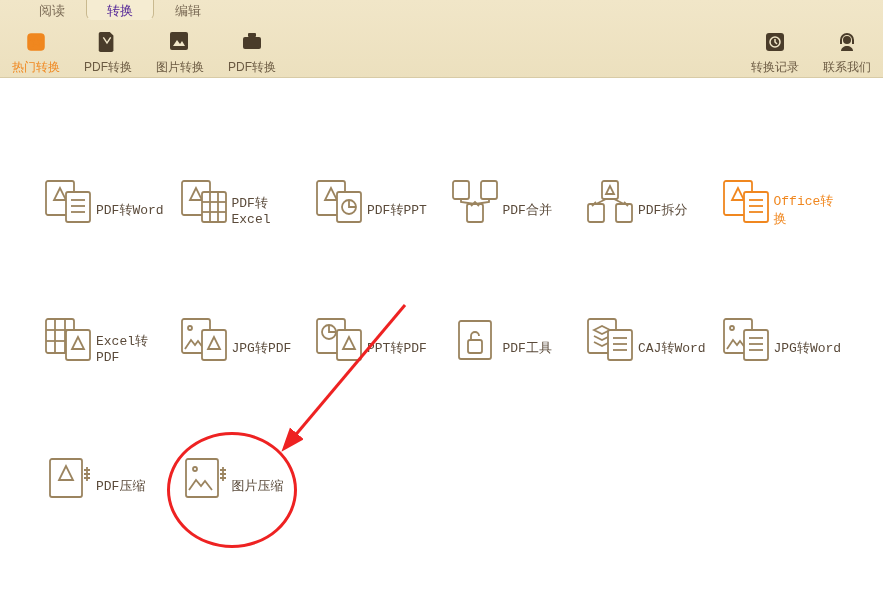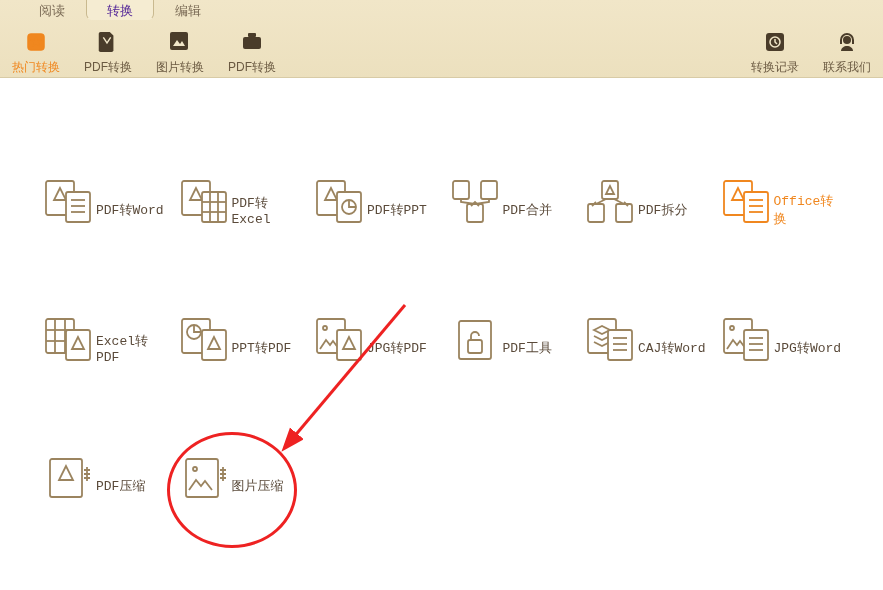--- a/index.html
+++ b/index.html
@@ -286,42 +286,42 @@
           </g>
         </svg>
       </div>
       <div class="label">Excel转PDF</div>
     </div>
     <div class="cell">
       <div class="cicon">
         <svg width="56" height="48" viewBox="0 0 56 48">
           <g fill="none" stroke="#9b845f" stroke-width="1.8">
             <rect x="6" y="3" width="28" height="34" rx="2"></rect>
+            <circle cx="14" cy="12" r="2"></circle>
+            <path d="M9 33l6-9 4 5 3-4 6 8"></path>
+            <rect x="26" y="14" width="24" height="30" rx="2" fill="#fff"></rect>
+            <path d="M38 21l-6 12h12z"></path>
+          </g>
+        </svg>
+      </div>
+      <div class="label">JPG转PDF</div>
+    </div>
+    <div class="cell">
+      <div class="cicon">
+        <svg width="56" height="48" viewBox="0 0 56 48">
+          <g fill="none" stroke="#9b845f" stroke-width="1.8">
+            <rect x="6" y="3" width="28" height="34" rx="2"></rect>
             <circle cx="18" cy="16" r="7"></circle>
             <path d="M18 9v7h7"></path>
             <rect x="26" y="14" width="24" height="30" rx="2" fill="#fff"></rect>
             <path d="M38 21l-6 12h12z"></path>
           </g>
         </svg>
       </div>
       <div class="label">PPT转PDF</div>
-    </div>
-    <div class="cell">
-      <div class="cicon">
-        <svg width="56" height="48" viewBox="0 0 56 48">
-          <g fill="none" stroke="#9b845f" stroke-width="1.8">
-            <rect x="6" y="3" width="28" height="34" rx="2"></rect>
-            <circle cx="14" cy="12" r="2"></circle>
-            <path d="M9 33l6-9 4 5 3-4 6 8"></path>
-            <rect x="26" y="14" width="24" height="30" rx="2" fill="#fff"></rect>
-            <path d="M38 21l-6 12h12z"></path>
-          </g>
-        </svg>
-      </div>
-      <div class="label">JPG转PDF</div>
     </div>
     <div class="cell">
       <div class="cicon">
         <svg width="56" height="48" viewBox="0 0 56 48">
           <g fill="none" stroke="#9b845f" stroke-width="1.8">
             <rect x="12" y="5" width="32" height="38" rx="2"></rect>
             <rect x="21" y="24" width="14" height="13" rx="2"></rect>
             <path d="M24 24v-4a4 4 0 0 1 8 0"></path>
           </g>
         </svg>

